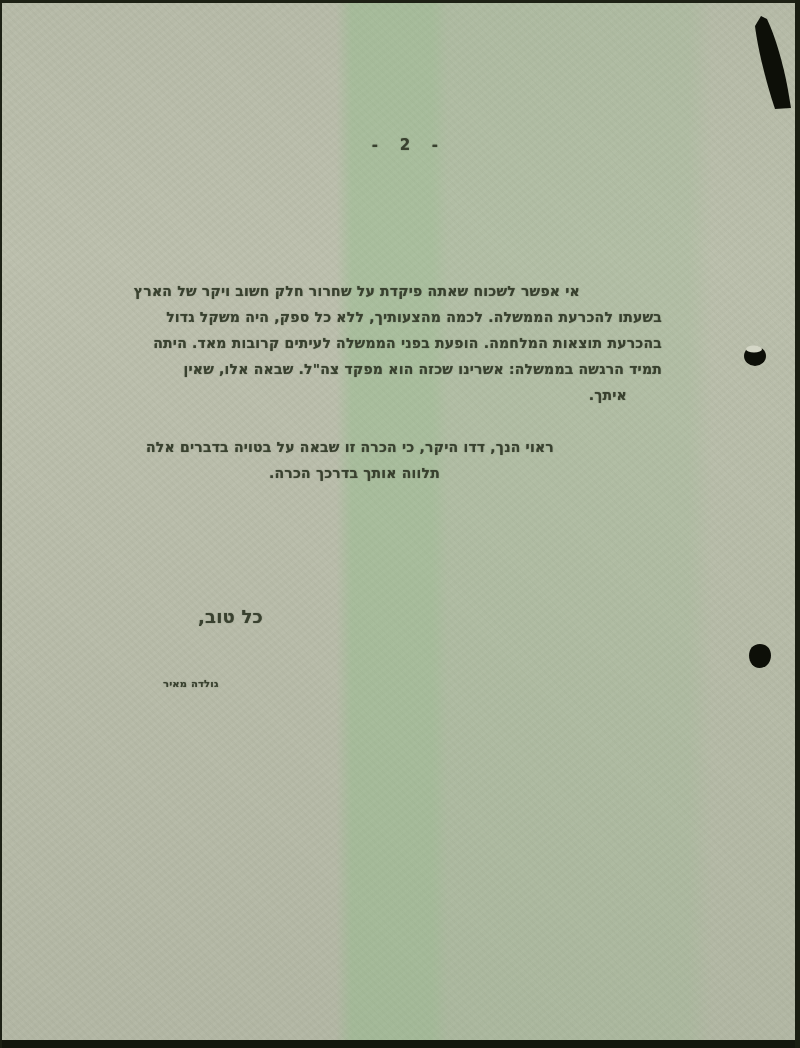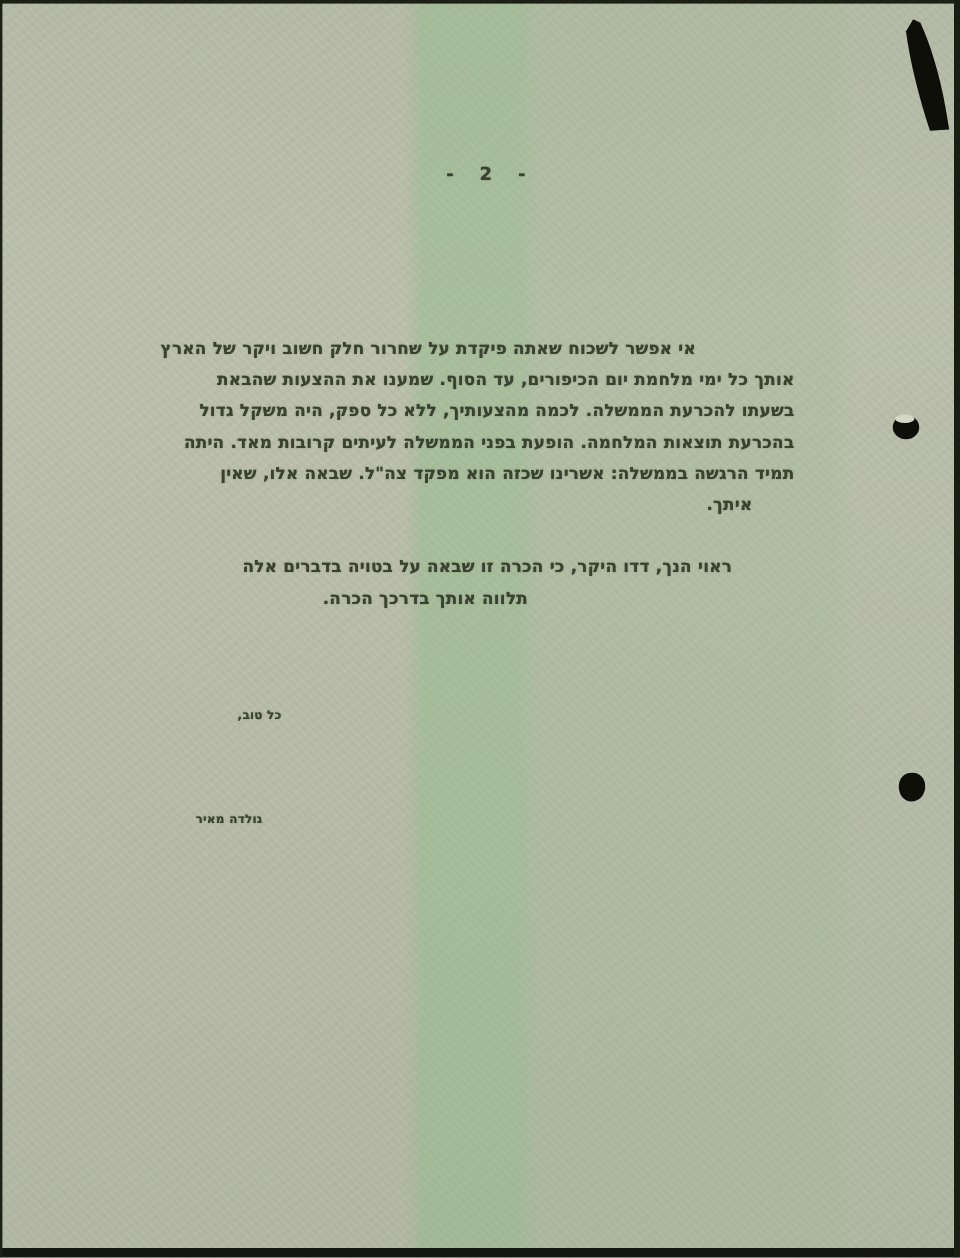--- a/index.html
+++ b/index.html
@@ -51,42 +51,41 @@
     top:234px;right:138px;left:90px;
     direction:rtl;text-align:right;
     font-size:14px;line-height:26px;
   }
   .line{white-space:nowrap;}
   .para2{margin-top:30px;}
   .para3{margin-top:26px;}
   .ind-p1l1{padding-right:82px;margin-top:44px;}
   .ind-p1l8{padding-right:35px;}
   .ind-p2{padding-right:72px;}
-  .ind-p3l1{padding-right:52px;}
+  .ind-p3l1{padding-right:52px;text-align:center;}
   .ind-p3l2{padding-right:222px;}
-  #closing{position:absolute;left:198px;top:591px;direction:rtl;font-size:10px;}
+  #closing{position:absolute;left:198px;top:606px;direction:rtl;font-size:18px;}
   #signature{position:absolute;left:163px;top:678px;direction:rtl;font-size:10px;}
   .mark{position:absolute;}
 </style>
 </head>
 <body>
 
 <div id="page">
 
   <div class="edge top"></div>
   <div class="edge bottom"></div>
   <div class="edge left"></div>
   <div class="edge right"></div>
 
   <div id="pageNumber" class="typed">- 2 -</div>
 
   <div id="letterBody">
     <div class="para1">
       <div class="line typed ind-p1l1">אי אפשר לשכוח שאתה פיקדת על שחרור חלק חשוב ויקר של הארץ</div>
-      <div class="line typed">אותך כל ימי מלחמת יום הכיפורים, עד הסוף. שמענו את ההצעות שהבאת</div>
       <div class="line typed">בשעתו להכרעת הממשלה. לכמה מהצעותיך, ללא כל ספק, היה משקל גדול</div>
       <div class="line typed">בהכרעת תוצאות המלחמה. הופעת בפני הממשלה לעיתים קרובות מאד. היתה</div>
       <div class="line typed">תמיד הרגשה בממשלה: אשרינו שכזה הוא מפקד צה"ל. שבאה אלו, שאין</div>
       <div class="line typed ind-p1l8">איתך.</div>
     </div>
 
 
     <div class="para3">
       <div class="line typed ind-p3l1">ראוי הנך, דדו היקר, כי הכרה זו שבאה על בטויה בדברים אלה</div>
       <div class="line typed ind-p3l2">תלווה אותך בדרכך הכרה.</div>

